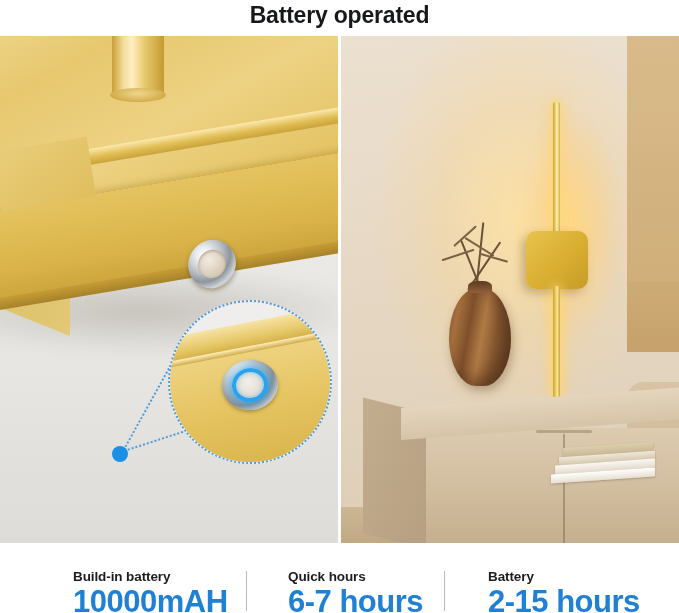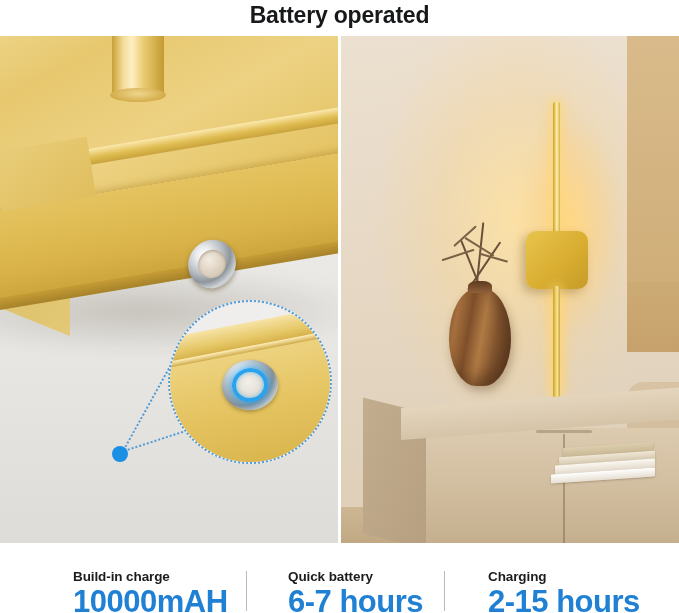--- a/index.html
+++ b/index.html
@@ -356,28 +356,28 @@
 
       <div class="book b0"></div>
       <div class="book b1"></div>
       <div class="book b2"></div>
       <div class="book b3"></div>
     </div>
   </div>
 
   <div class="stats">
     <div class="stat s1">
-      <div class="stat-label">Build-in charge</div>
+      <div class="stat-label">Build-in battery</div>
       <div class="stat-value">10000mAH</div>
     </div>
     <div class="divider d1"></div>
     <div class="stat s2">
-      <div class="stat-label">Quick battery</div>
+      <div class="stat-label">Quick hours</div>
       <div class="stat-value">6-7 hours</div>
     </div>
     <div class="divider d2"></div>
     <div class="stat s3">
-      <div class="stat-label">Charging</div>
+      <div class="stat-label">Battery</div>
       <div class="stat-value">2-15 hours</div>
     </div>
   </div>
 
 </div>
 
 </body></html>

